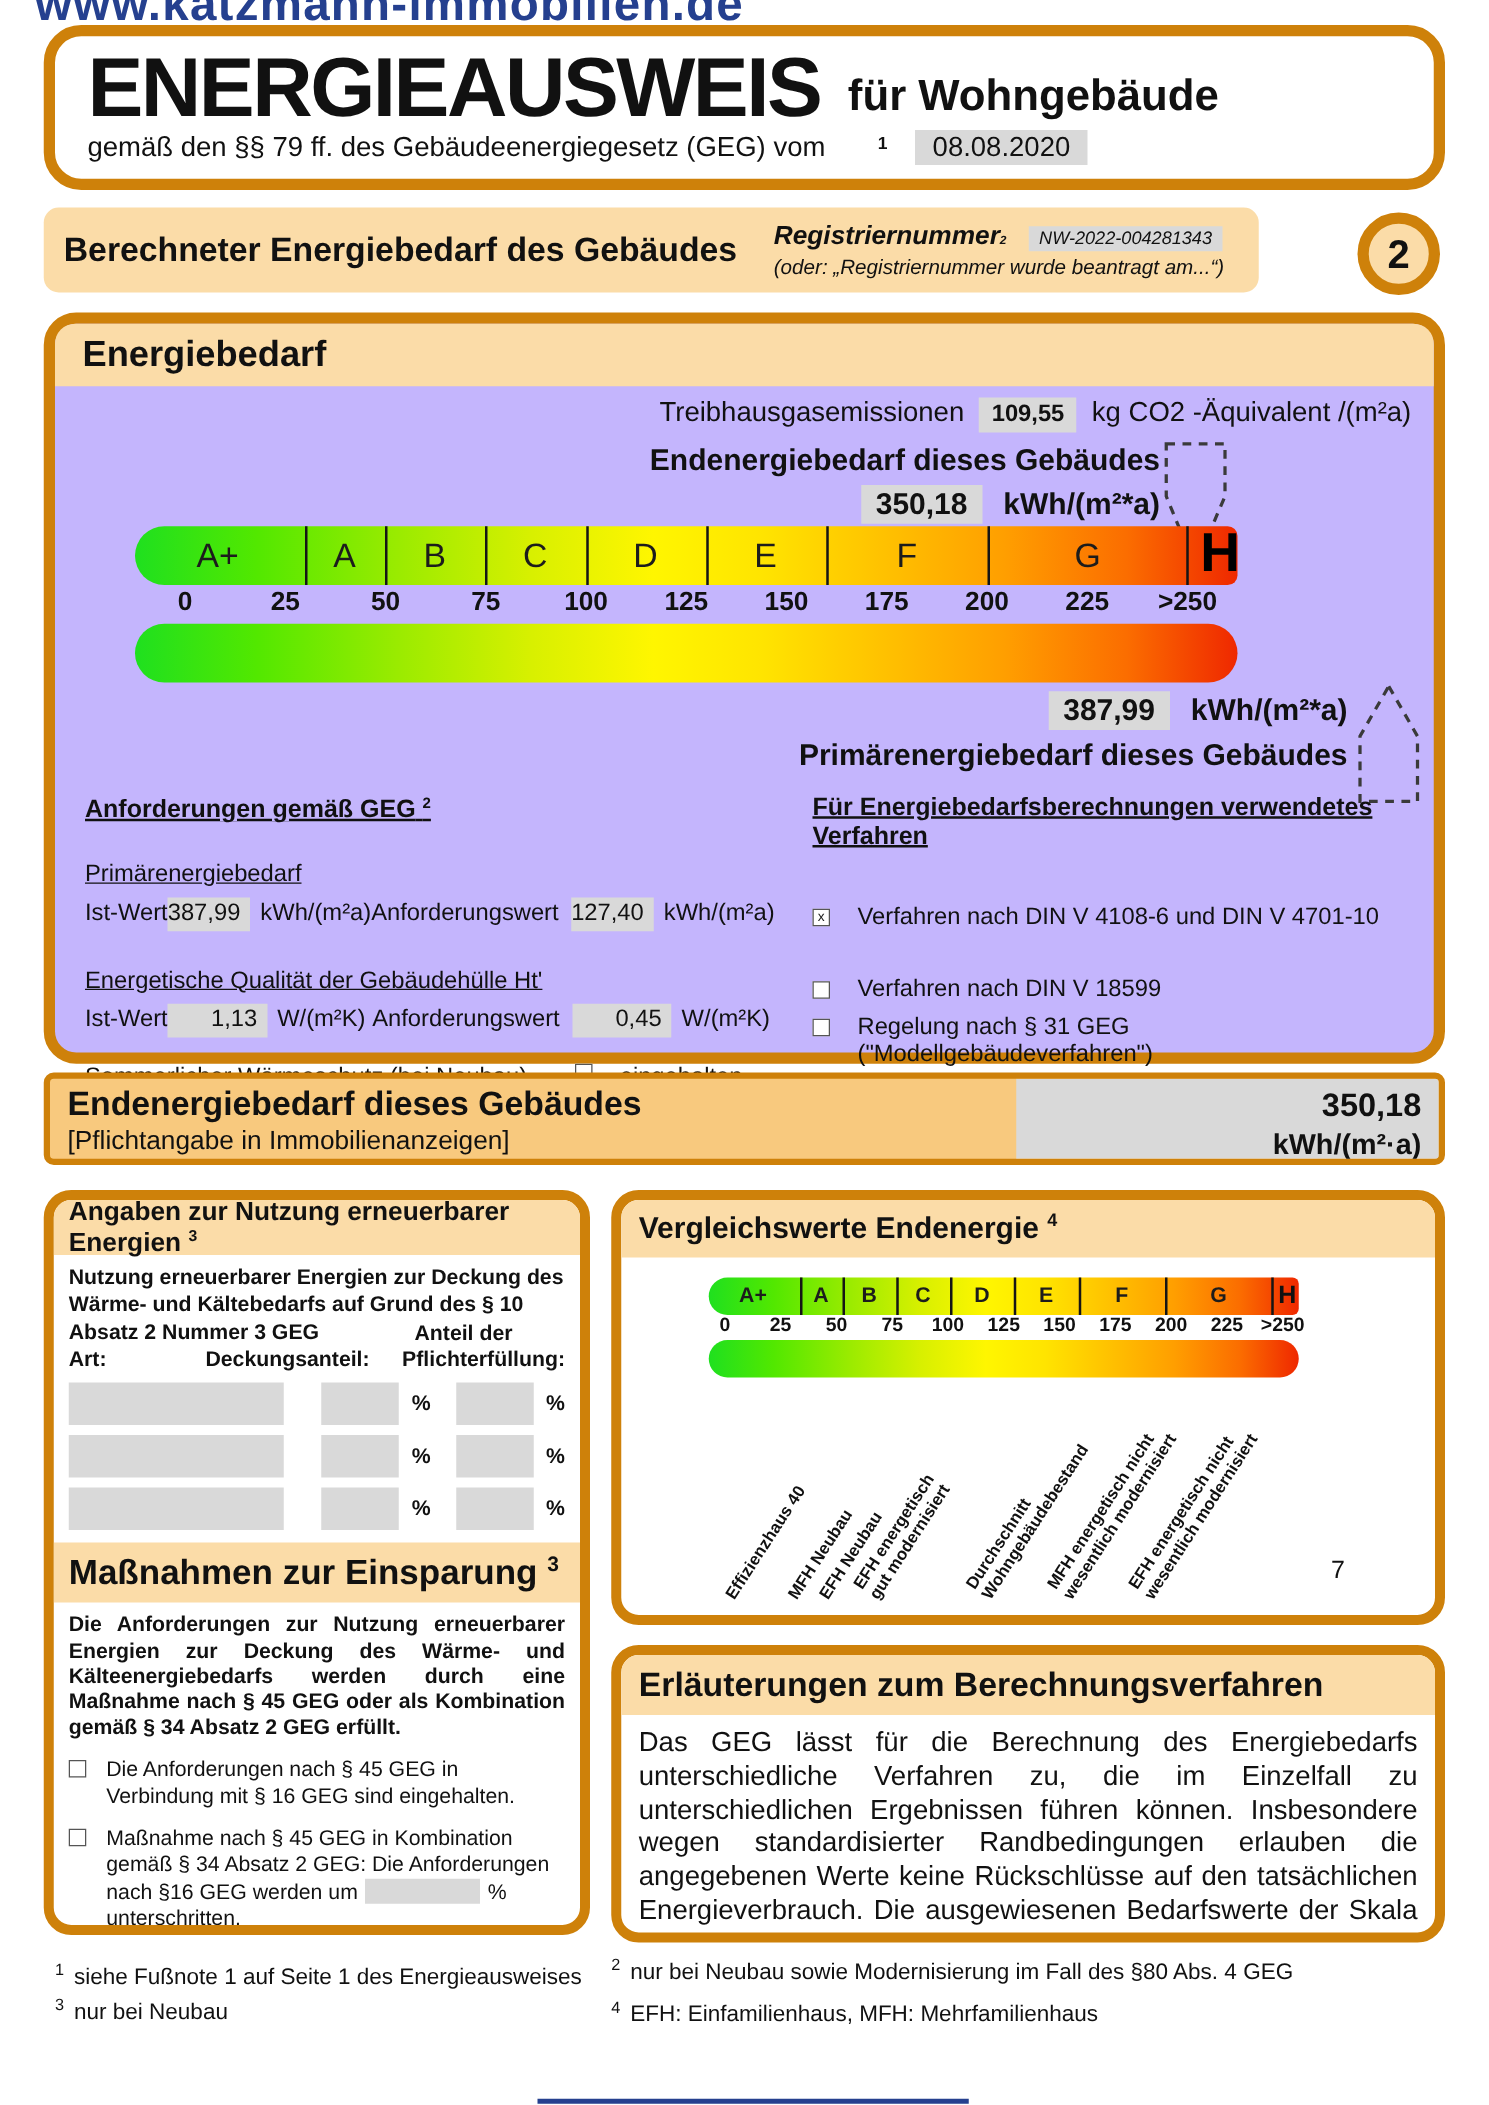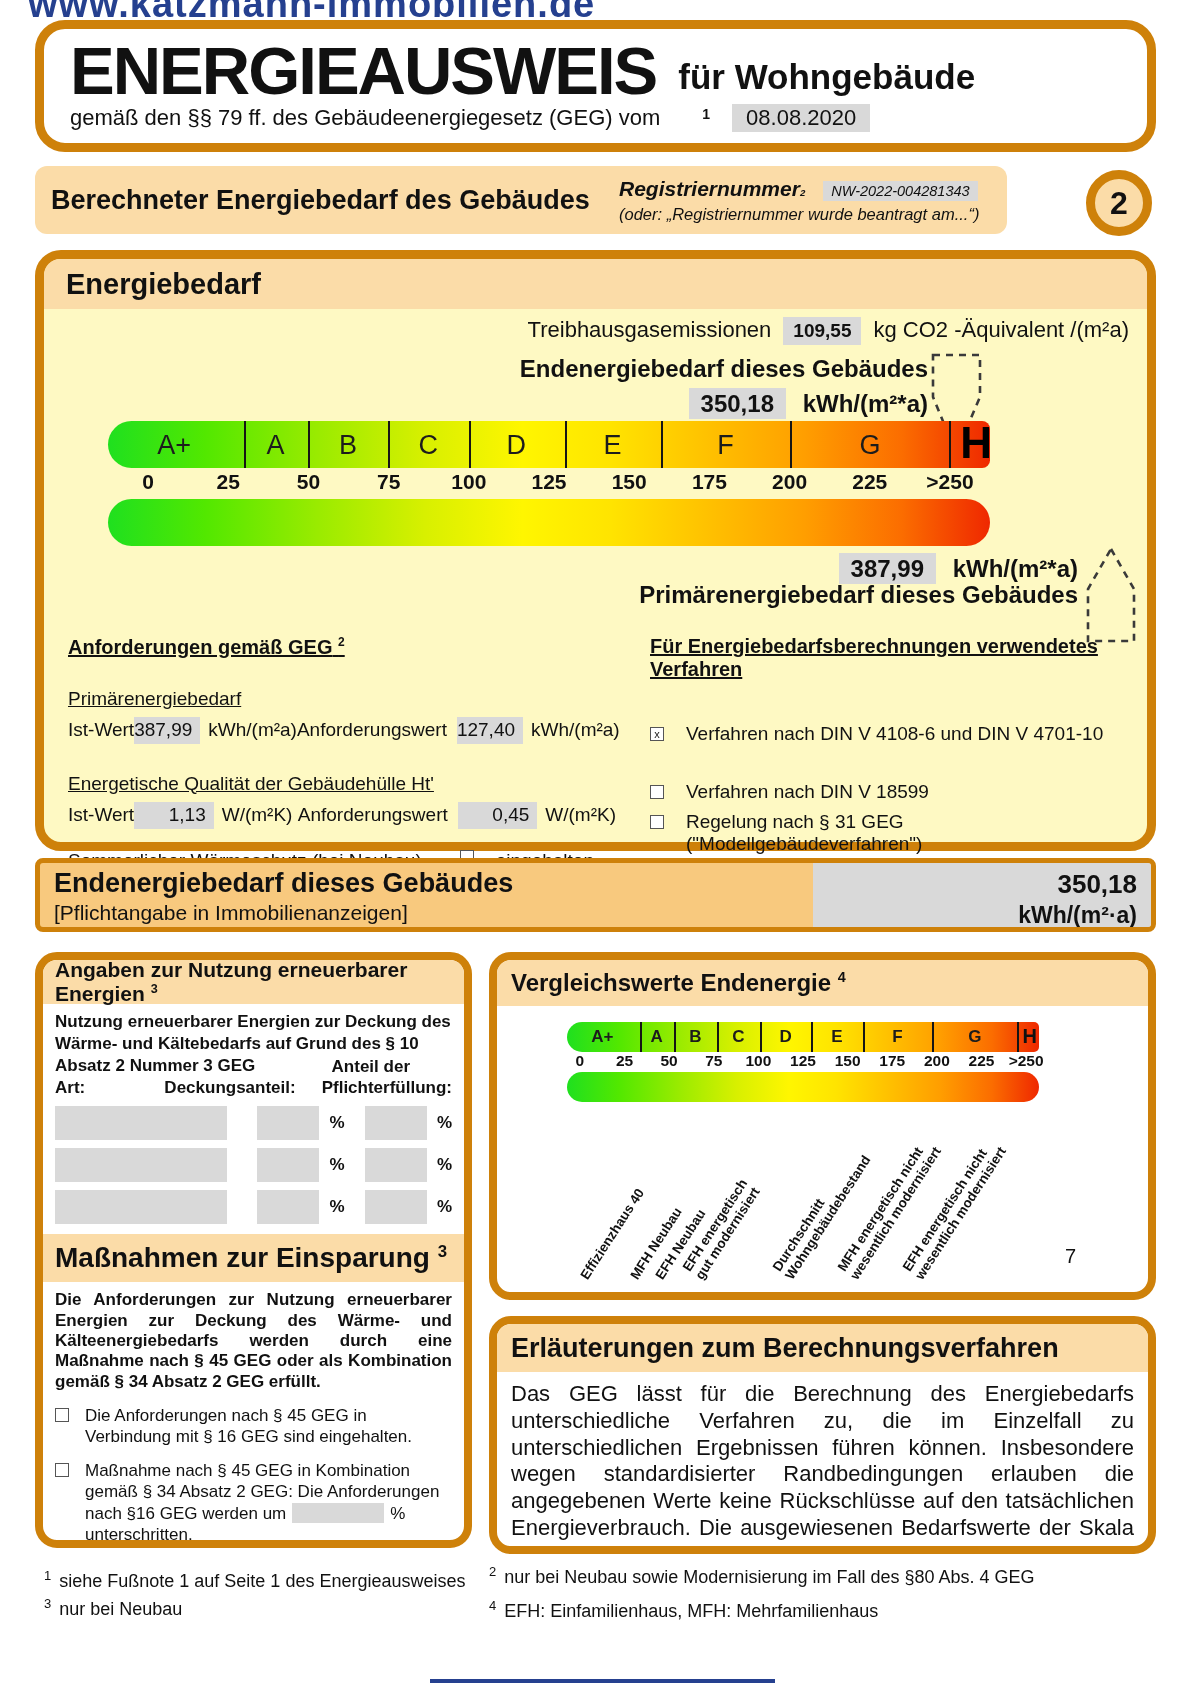--- a/index.html
+++ b/index.html
@@ -50,21 +50,21 @@
   .page-badge {
     position:absolute; left:1086px; top:170px; width:66px; height:66px;
     border:9px solid #ce810a; border-radius:50%; background:#fbdca8;
     display:flex; align-items:center; justify-content:center;
     font-size:32px; font-weight:bold;
   }
 
   
   .main-box {
     position:absolute; left:35px; top:250px; width:1121px; height:601px;
-    border:9px solid #ce810a; border-radius:26px; background:#fef9c3;
+    border:9px solid #ce810a; border-radius:26px; background:#c4b5fd;
   }
   .strip {
     background:#fbdca8; display:flex; align-items:center;
     border-radius:16px 16px 0 0; padding:0 22px;
   }
   .main-box .strip { height:50px; }
   .strip-title { font-size:29px; font-weight:bold; }
   .main-content { position:relative; height:533px; }
 
   .ghg-row { position:absolute; top:8px; right:18px; display:flex; align-items:baseline; font-size:22px; }
@@ -78,21 +78,21 @@
   .bar { position:absolute; left:64px; width:882px;
     background:linear-gradient(to right,#1fe01f 0%,#52e800 11%,#9beb00 24%,#d8f000 36%,#fff600 47%,#ffe400 57%,#ffc100 68%,#ff9e00 79%,#fb6d00 90%,#ef2800 100%); }
   .bar1 { top:112px; height:47px; border-radius:24px 8px 8px 24px; }
   .bar2 { top:190px; height:47px; border-radius:24px; }
   .bar .div { position:absolute; top:0; width:2px; height:100%; background:#151515; }
   .bar .lt { position:absolute; top:50%; transform:translate(-50%,-50%); font-size:27px; color:#1c1c1c; }
   .bar .lt-h { left:auto; right:-2px; transform:translateY(-54%); top:50%; position:absolute; font-size:44px; font-weight:bold; color:#000; }
   .ticks { position:absolute; left:64px; top:161px; width:882px; display:flex; }
   .ticks span { flex:1; text-align:center; font-size:21px; font-weight:bold; }
   .pv-row { position:absolute; top:246px; left:0; width:1034px; text-align:right; font-size:24px; font-weight:bold; }
-  .p-label { position:absolute; top:272px; left:0; width:1034px; text-align:right; font-size:24px; font-weight:bold; }
+  .p-label { position:absolute; top:282px; left:0; width:1034px; text-align:right; font-size:24px; font-weight:bold; }
 
   .cols { position:absolute; top:326px; left:24px; right:12px; display:flex; }
   .col-l { width:548px; }
   .col-r { flex:1; padding-left:34px; }
   .u { text-decoration:underline; }
   .anf-title { font-size:20px; font-weight:bold; }
   .sub-h { font-size:19px; margin-top:29px; }
   .val-row { display:flex; align-items:center; margin-top:7px; font-size:19px; white-space:nowrap; }
   .val-row .gbox { width:104px; height:27px; font-size:19px; text-align:right; padding:2px 8px 0 0; }
   .val-row .lbl1 { width:76px; }

